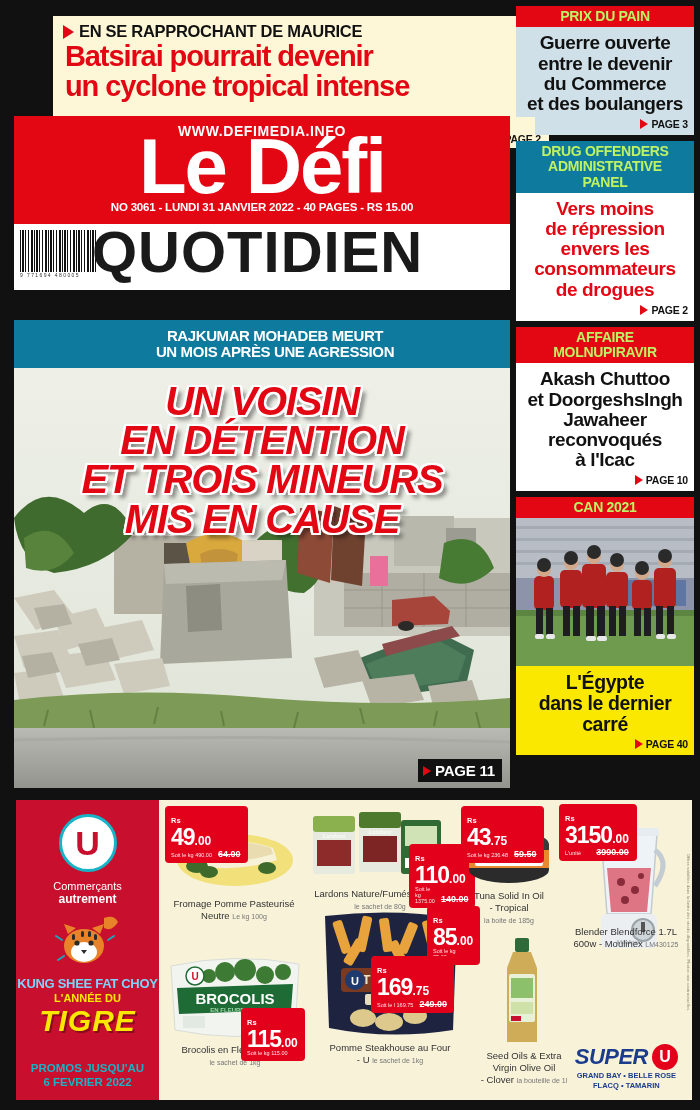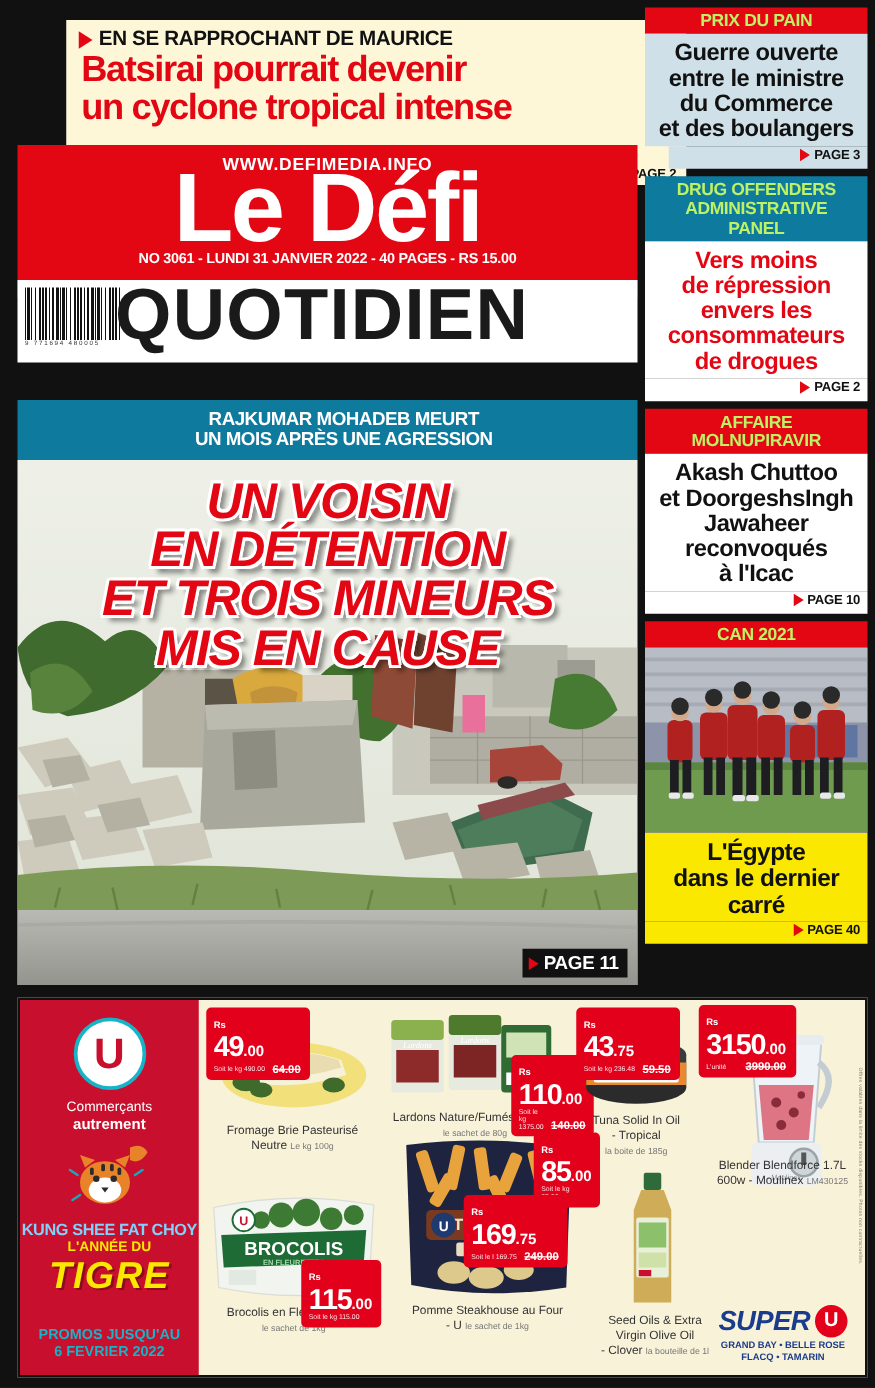--- a/index.html
+++ b/index.html
@@ -366,21 +366,21 @@
       <span>PAGE 11</span>
     </div>
   </div>
 
   <div class="sidebar">
 
     <div class="sbox">
       <div class="sbox-head red">PRIX DU PAIN</div>
       <div class="sbox-body bluebg">
         <div>Guerre ouverte</div>
-        <div>entre le ministre</div>
+        <div>entre le devenir</div>
         <div>du Commerce</div>
         <div>et des boulangers</div>
       </div>
       <div class="sbox-page bluebg">
         <div class="tri-red-sm"></div>
         <span>PAGE 3</span>
       </div>
     </div>
 
     <div class="sbox">
@@ -545,21 +545,21 @@
           <ellipse cx="66" cy="52" rx="58" ry="26" fill="#f2e07a"></ellipse>
           <path d="M24 50 Q60 24 104 40 L108 52 Q64 66 24 56Z" fill="#f7f1d8"></path>
           <path d="M26 48 Q62 26 102 40 L104 46 Q64 58 26 52Z" fill="#e8dcb0"></path>
           <g fill="#3e6b2c">
             <ellipse cx="28" cy="58" rx="11" ry="7"></ellipse>
               <ellipse cx="40" cy="64" rx="9" ry="6"></ellipse>
             <ellipse cx="98" cy="60" rx="9" ry="6"></ellipse>
           </g>
         </svg>
         <div class="prod-name">
-          <span>Fromage Brie Pasteurisé</span><br>
+          <span>Fromage Pomme Pasteurisé</span><br>
           <span>Neutre</span>
           <span class="prod-sub">Le kg 100g</span>
         </div>
         <div class="price-tag" style="left:-4px; top:-2px;">
           <div class="pt-rs">Rs</div>
           <div><span class="pt-main">49</span><span class="pt-dec">.00</span></div>
           <div class="pt-row">
             <span class="pt-unit">Soit le kg 490.00</span>
             <span class="pt-old">64.00</span>
           </div>

